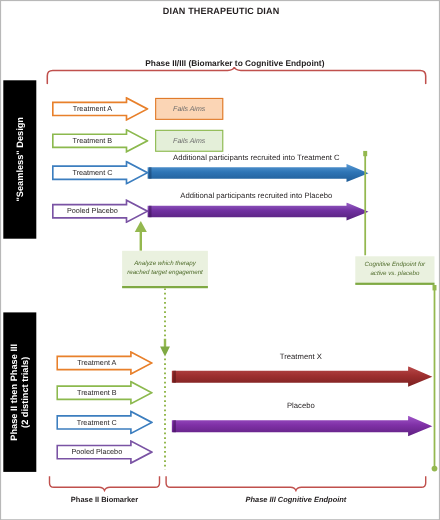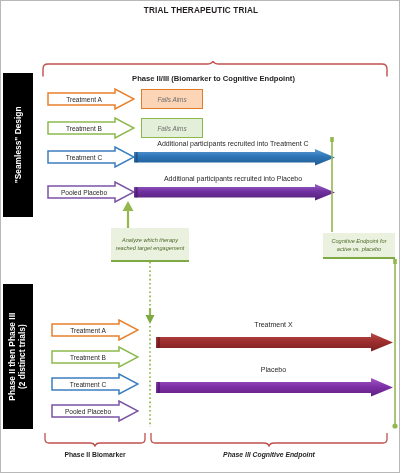--- a/index.html
+++ b/index.html
@@ -19,21 +19,21 @@
     position:absolute;left:0;top:5px;width:400px;
     text-align:center;font-size:8.2px;font-weight:bold;color:#231f20;
     letter-spacing:.15px;
   }
   .title-sub{
     position:absolute;left:0;top:17px;width:400px;
     text-align:center;font-size:8px;font-weight:bold;font-style:italic;color:#231f20;
   }
   .phase-header{
     position:absolute;left:40px;top:52px;width:345px;
-    text-align:center;font-size:7.6px;font-weight:bold;color:#231f20;margin-top:21px;
+    text-align:center;font-size:7.6px;font-weight:bold;color:#231f20;
   }
 
   
   .sidebar{
     position:absolute;background:#000000;
     display:flex;align-items:center;justify-content:center;
   }
   .sidebar span{
     transform:rotate(-90deg);
     white-space:nowrap;color:#ffffff;font-size:8.4px;font-weight:bold;
@@ -88,21 +88,21 @@
     position:absolute;text-align:center;font-size:6.8px;font-weight:bold;color:#231f20;
     white-space:nowrap;
   }
   .botlabel.ital{font-style:italic;}
 </style>
 </head>
 <body>
 
 <div id="page">
 
-  <div class="title-main">TRIAL THERAPEUTIC TRIAL</div>
+  <div class="title-main">DIAN THERAPEUTIC DIAN</div>
   <div class="phase-header">Phase II/III (Biomarker to Cognitive Endpoint)</div>
 
   <svg class="brace" style="left:40px;top:60px;" width="348" height="16" viewBox="0 0 348 16">
     <path d="M2,15 L2,8 Q2,3 7,3 L166,3 Q171,3 172,0 Q173,3 178,3 L341,3 Q346,3 346,8 L346,15" fill="none" stroke="#C0504D" stroke-width="1.4" stroke-linecap="round"></path>
   </svg>
 
   <div class="sidebar" id="sb-seamless">
     <span>"Seamless" Design</span>
   </div>
 

